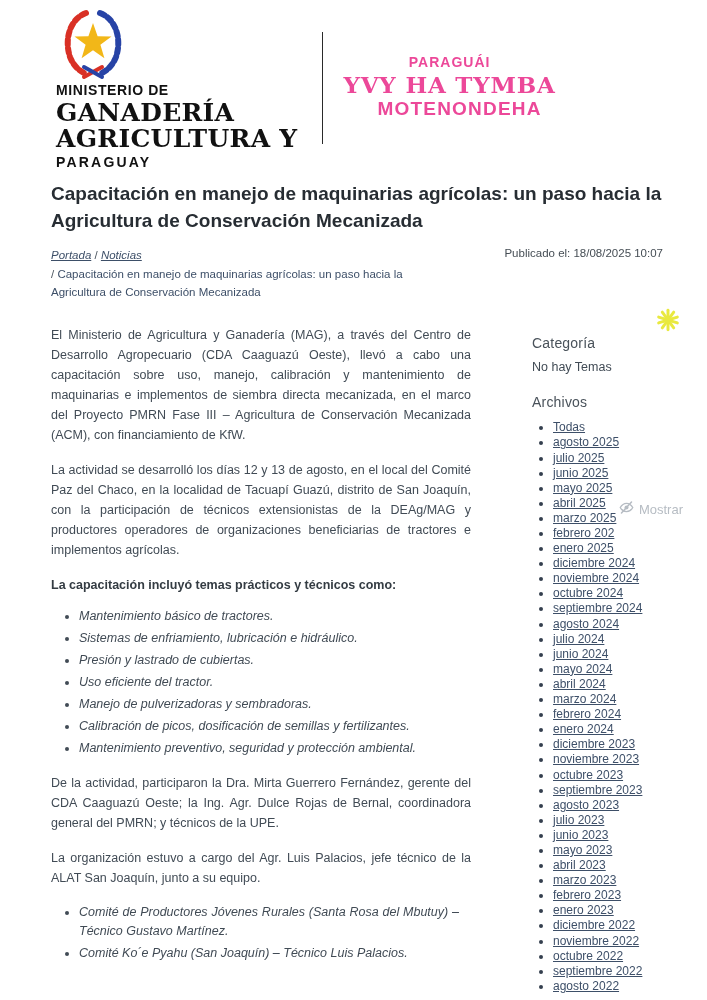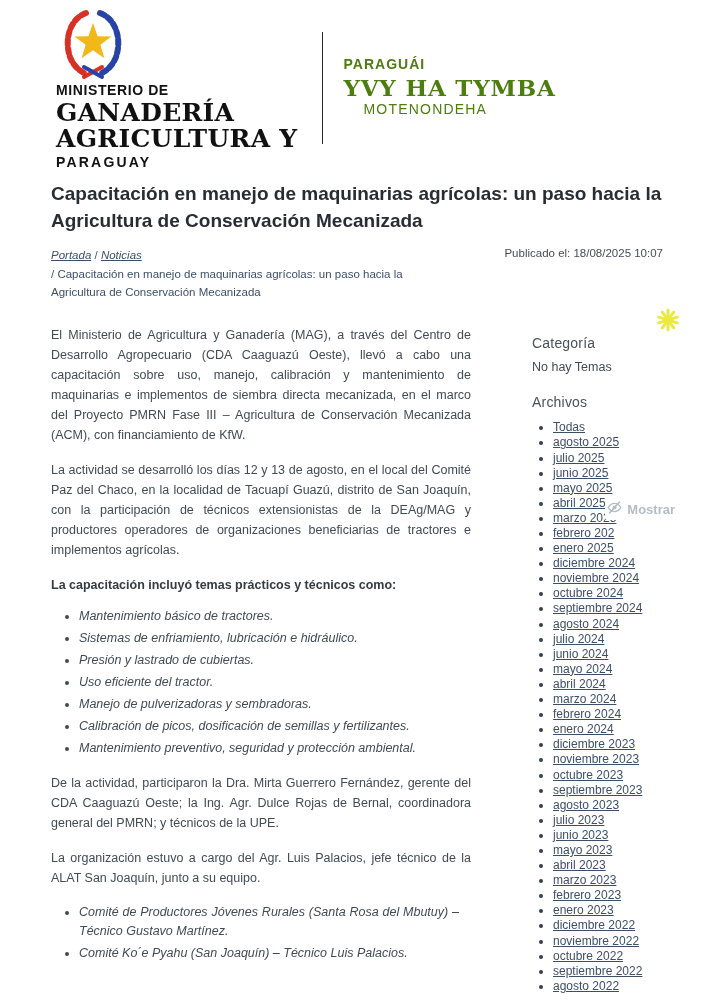--- a/index.html
+++ b/index.html
@@ -14,24 +14,24 @@
   .site-header {
     display:flex; align-items:center; padding:28px 0 18px 56px; height:165px;
   }
   .logo-left { display:flex; align-items:flex-start;flex-direction:column; }
   .emblem { width:74px; height:78px; flex:0 0 auto; margin-right:10px; }
   .logo-text-left { line-height:1.05; color:#111; }
   .lt-small { font-size:14px; font-weight:600; letter-spacing:.6px; margin-bottom:2px; }
   .lt-serif { font-family:"DejaVu Serif","Liberation Serif",serif; font-weight:800; font-size:25px; letter-spacing:.3px; }
   .lt-country { font-size:14px; font-weight:700; letter-spacing:2.2px; margin-top:3px; }
   .header-divider { width:1px; height:112px; background:#2a2a2a; margin:0 21px 0 24px; }
-  .logo-text-right { line-height:1.1; color:#4d7c0f; }
+  .logo-text-right { line-height:1.1; color:#ec4899;text-align:center; }
   .rt-small { font-size:14px; font-weight:600; letter-spacing:1px; margin-bottom:2px; }
   .rt-serif { font-family:"DejaVu Serif","Liberation Serif",serif; font-weight:800; font-size:23px; letter-spacing:.8px; }
-  .rt-bottom { font-size:14px; font-weight:400; letter-spacing:1.2px; margin-top:2px;margin-left:20px; }
+  .rt-bottom { font-size:19px; font-weight:700; letter-spacing:1.2px; margin-top:2px;margin-left:20px; }
 
   
   .main-wrap { padding:16px 44px 30px 51px; }
   .page-title {
     font-size:19px; font-weight:700; color:#272d33; line-height:1.4;
     max-width:620px; margin-bottom:12px;
   }
   .meta-row { display:flex; justify-content:space-between; align-items:flex-start; margin-bottom:24px; }
   .breadcrumb { font-size:11.5px; color:#3d4f68; max-width:400px; line-height:1.6; }
   .breadcrumb a { color:#3d4f68; text-decoration:underline; cursor:pointer;font-style:italic; }
@@ -60,24 +60,24 @@
   .archive-list li { font-size:12px; line-height:15.1px; color:#343f4e; }
   .archive-list li::marker { color:#343f4e; }
   .archive-list a { color:#3d4f68; text-decoration:underline; cursor:pointer; white-space:nowrap; }
 
   
   .a11y-btn {
     position:absolute; top:306px; right:24px; width:30px; height:30px;
     display:flex; align-items:center; justify-content:center; cursor:pointer; background:transparent; border:none;
   }
   .mostrar-overlay {
-    position:absolute; top:498px; right:28px;
+    position:absolute; top:498px; right:20px;
     display:flex; align-items:center; gap:5px;
     background:#ffffff; padding:2px 4px 2px 2px; border-radius:3px;
-    color:#b6bcc3; font-size:13px; cursor:pointer;font-weight:bold;
+    color:#b6bcc3; font-size:13px; cursor:pointer;
   }
 </style>
 </head>
 <body>
 
 <header class="site-header">
   <div class="logo-left">
     <span class="emblem">
       <svg viewBox="0 0 74 78" width="74" height="78">
         <path d="M30 8 C14 14 8 34 14 52 C17 60 23 66 30 69" fill="none" stroke="#d93025" stroke-width="6" stroke-linecap="round" stroke-dasharray="5 3.5"></path>

